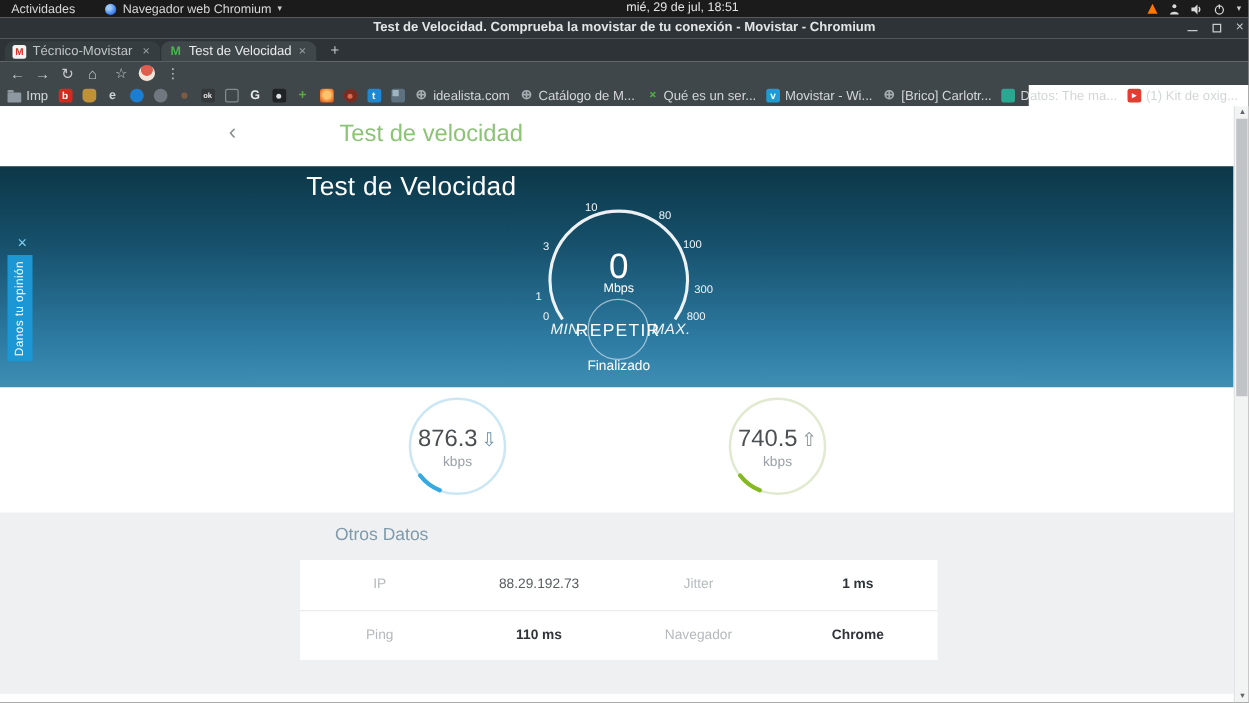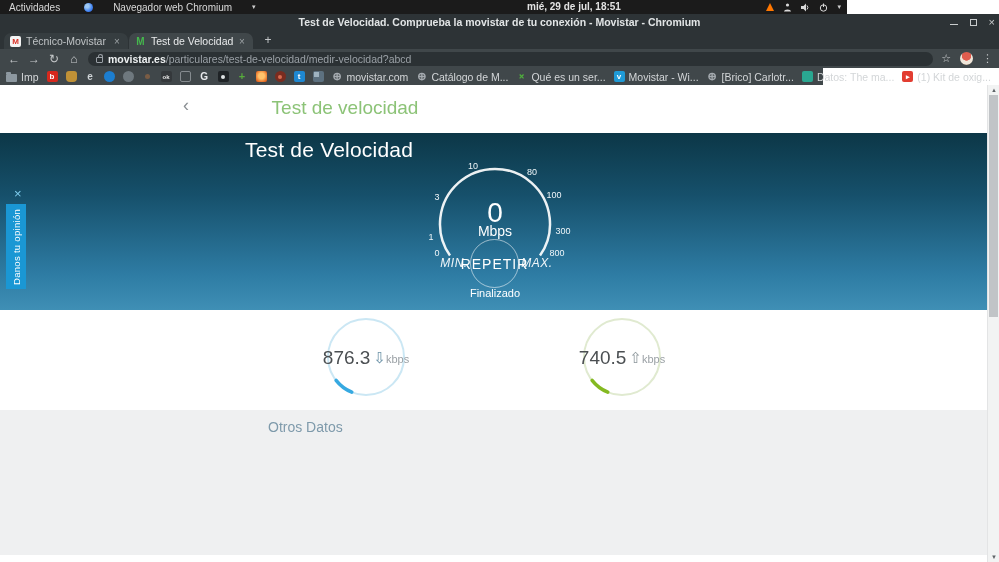--- a/index.html
+++ b/index.html
@@ -1,28 +1,28 @@
 <!DOCTYPE html>
 <html><head>
 <meta charset="utf-8">
 <style>
   * { margin:0; padding:0; box-sizing:border-box; }
   body { background:#000; }
   #screen { position:relative; width:999px; height:562px; background:#fff;
             font-family:"Liberation Sans", sans-serif; overflow:hidden; }
 
   
-  .sysbar { position:absolute; left:0; top:0; width:847px; height:14px; background:#1b1b1b;
+  .sysbar { position:absolute; left:0; top:0; width:999px; height:14px; background:#1b1b1b;
             color:#d8d8d8; font-size:10px; display:flex; align-items:center; z-index:50; }
   .sysbar .act { margin-left:9px; }
-  .sysbar .appmenu { display:flex; align-items:center; margin-left:24px; gap:20px;text-align:center; }
+  .sysbar .appmenu { display:flex; align-items:center; margin-left:24px; gap:5px;text-align:center; }
   .chromium-dot { width:9px; height:9px; border-radius:50%;
                   background:radial-gradient(circle at 35% 35%, #9ec9f5 20%, #4285f4 60%, #2a56c6); }
   .sysbar .caret { font-size:7px; color:#cfcfcf; }
-  .sysbar .clock { position:absolute; left:527px; top:0; line-height:14px; font-weight:bold; color:#e3e3e3; }
+  .sysbar .clock { position:absolute; left:501px; top:0; line-height:14px; font-weight:normal; color:#e3e3e3; }
   .sysbar .tray { position:absolute; right:6px; top:0; height:14px; display:flex; align-items:center; gap:9px; }
   .vlc-cone { width:0; height:0; border-left:4px solid transparent; border-right:4px solid transparent;
               border-bottom:8px solid #ff7700; }
   .tray svg { display:block; }
 
   
   .titlebar { position:absolute; left:0; top:14px; width:999px; height:17px; background:#2d3336; }
   .titlebar .wtitle { position:absolute; left:0; right:0; top:0; line-height:17px; text-align:center;
                       color:#e2e5e6; font-size:10.5px; font-weight:bold; }
   .winctl { position:absolute; top:0; right:4px; height:17px; display:flex; align-items:center; gap:12px; }
@@ -104,37 +104,37 @@
   .phead { position:absolute; left:0; top:0; width:987px; height:48px; background:#fff; }
   .back { position:absolute; left:183px; top:10px; font-size:18px; color:#8a8f93; }
   .ptitle { position:absolute; left:345px; top:12px; transform:translateX(-50%); font-size:19px; color:#8cc377; }
 
   .hero { position:absolute; left:0; top:48px; width:987px; height:177px;
           background:linear-gradient(180deg,#0c3747 0%, #16506b 35%, #2e7ca4 80%, #3f8fb5 100%); color:#fff; }
   .hero h2 { position:absolute; left:245px; top:5px; font-size:21px; font-weight:normal; letter-spacing:.2px; }
   .gauge-svg { position:absolute; left:395px; top:20px; }
   .glabel { position:absolute; transform:translate(-50%,-50%); font-size:9px; color:#eef5f8; }
   .gval { position:absolute; left:495px; top:80px; transform:translate(-50%,-50%); font-size:28px; font-weight:normal; }
-  .gunit { position:absolute; left:495px; top:98px; transform:translate(-50%,-50%); font-size:14px; }
+  .gunit { position:absolute; left:495px; top:98px; transform:translate(-50%,-50%); font-size:10px; }
   .gminmax { position:absolute; transform:translate(-50%,-50%); font-size:12px; letter-spacing:.5px; color:#f0f6f9;font-style:italic; }
   .repeat { position:absolute; left:470px; top:106px; width:49px; height:49px; border-radius:50%;
             border:1px solid rgba(255,255,255,.55); font-size:14px; letter-spacing:1px;
             display:flex; align-items:center; justify-content:center; color:#fff; background:transparent; }
   .gstatus { position:absolute; left:495px; top:160px; transform:translate(-50%,-50%); font-size:11px; }
 
   .fb-close { position:absolute; left:14px; top:101px; font-size:13px; color:#7fcdee; }
   .fb-tab { position:absolute; left:6px; top:119px; width:20px; height:85px; background:#1a97d4;
             color:#fff; font-size:9.5px; display:flex; align-items:center; justify-content:center;
             writing-mode:vertical-rl; transform:rotate(180deg); letter-spacing:.3px; }
 
   .results { position:absolute; left:0; top:225px; width:987px; height:100px; background:#fff; }
   .rwidget { position:absolute; width:90px; height:90px; top:2px; }
   .rw-dl { left:321px; } .rw-up { left:577px; }
   .rwidget svg { position:absolute; left:0; top:0; }
-  .rtext { position:absolute; left:0; top:0; width:90px; height:90px; display:flex; flex-direction:row;
+  .rtext { position:absolute; left:0; top:0; width:90px; height:90px; display:flex; flex-direction:column;
            align-items:center; justify-content:center; padding-top:2px; }
   .rnum { font-size:19px; color:#4b4f52; display:flex; align-items:center; gap:3px; }
   .rarrow-dl { font-size:15px; color:#6d93a8; }
   .rarrow-up { font-size:15px; color:#8d979c; }
   .runit { font-size:11px; color:#9ba1a6; margin-top:1px; }
 
   .otros { position:absolute; left:0; top:325px; width:987px; height:145px; background:#eff0f1; }
   .otitle { position:absolute; left:268px; top:9px; font-size:14px; color:#7e9aab; }
   .otable { position:absolute; left:240px; top:38px; width:510px; height:80px; background:#fff; }
   .orow { display:flex; height:40px; }
@@ -204,24 +204,20 @@
       <span class="tclose">×</span>
     </div>
     <div class="newtab">+</div>
   </div>
 
   <div class="toolbar">
     <span class="navbtn" style="margin-left:4px">←</span>
     <span class="navbtn">→</span>
     <span class="navbtn">↻</span>
     <span class="navbtn">⌂</span>
-    <span class="urlbox">
-      <span class="lock"></span>
-      <span class="url"><span class="host">movistar.es</span><span class="path">/particulares/test-de-velocidad/medir-velocidad?abcd</span></span>
-    </span>
     <span class="star">☆</span>
     <span class="avatar"></span>
     <span class="menu3">⋮</span>
   </div>
 
   <div class="bookbar">
     <span class="bm">
       <span class="folder"></span>
       <span>Imp</span>
     </span>
@@ -273,21 +269,21 @@
     <span class="bm">
         <span class="bicon f-t">t</span>
       </span>
     <span class="bm">
         <span class="bicon f-layers">
           <i></i>
         </span>
       </span>
     <span class="bm">
         <span class="bicon f-outglobe">⊕</span>
-        <span>movistar.com</span>
+        <span>idealista.com</span>
       </span>
     <span class="bm">
         <span class="bicon f-outglobe">⊕</span>
         <span>Catálogo de M...</span>
       </span>
     <span class="bm">
         <span class="bicon f-plant">+</span>
         <span>Qué es un ser...</span>
       </span>
     <span class="bm">
@@ -370,20 +366,34 @@
               <span>740.5</span>
               <span class="rarrow-up">⇧</span>
             </span>
           <span class="runit">kbps</span>
         </div>
       </div>
     </div>
 
     <div class="otros">
       <span class="otitle">Otros Datos</span>
+      <div class="otable">
+        <div class="orow">
+          <span class="ocell olabel">IP</span>
+          <span class="ocell ovalue">88.29.192.73</span>
+          <span class="ocell olabel">Jitter</span>
+          <span class="ocell ostrong">1 ms</span>
+        </div>
+        <div class="orow">
+          <span class="ocell olabel">Ping</span>
+          <span class="ocell ostrong">110 ms</span>
+          <span class="ocell olabel">Navegador</span>
+          <span class="ocell ostrong">Chrome</span>
+        </div>
+      </div>
     </div>
   </div>
 
   <div class="scrollbar">
     <span class="sb-up">▲</span>
     <div class="sb-thumb"></div>
     <span class="sb-down">▼</span>
   </div>
 
 </div>

